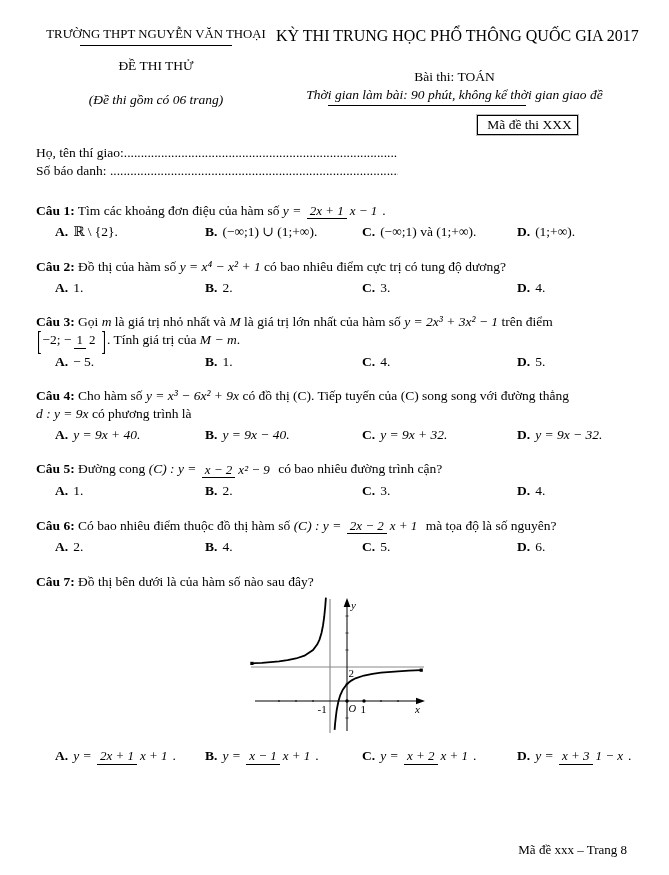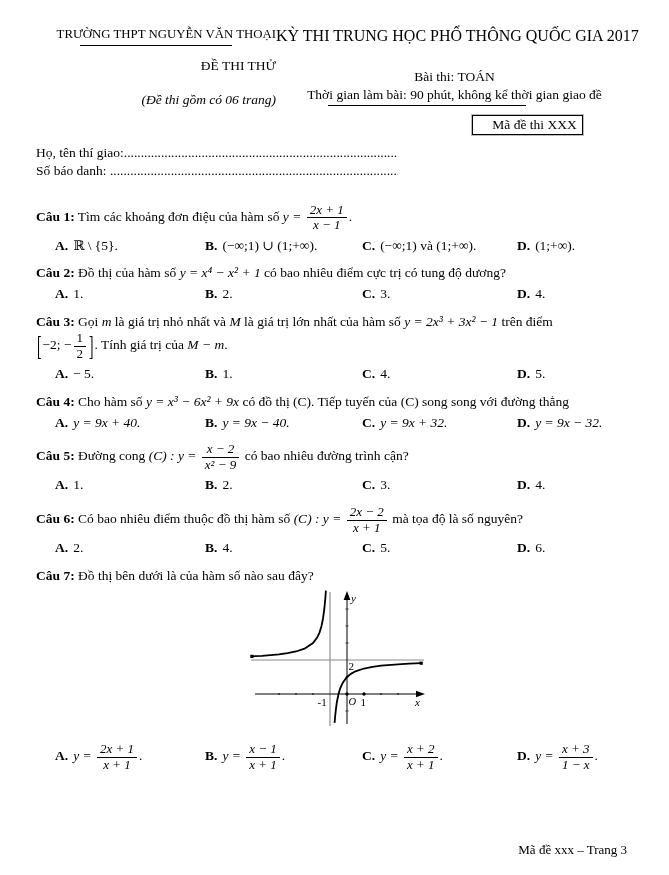--- a/index.html
+++ b/index.html
@@ -5,40 +5,40 @@
   * { box-sizing: border-box; }
   html,body { margin:0; padding:0; }
   body {
     width:669px; height:875px; position:relative; overflow:hidden;
     background:#ffffff; color:#000;
     font-family:"Liberation Serif","DejaVu Serif",serif;
     font-size:13.5px; line-height:1.3;
     padding:26px 36px 0 36px;
   }
   .header { display:flex; }
-  .hcol-left  { width:240px; text-align:right; }
+  .hcol-left  { width:240px; text-align:center; }
   .hcol-right { width:357px; text-align:center; }
   .school { font-size:12.8px; white-space:nowrap; }
   .school-underline { width:152px; border-top:1px solid #000; margin:2px auto 0; height:0; }
   .exam-title { font-size:16px; white-space:nowrap; }
   .exam-type { margin-top:11px; }
   .pages-note { font-style:italic; margin-top:17px; }
   .subject { margin-top:21px; }
-  .duration { margin-top:1px; white-space:nowrap; }
+  .duration { font-style:italic; margin-top:1px; white-space:nowrap; }
   .duration-underline { width:198px; border-top:1px solid #000; margin:1px 0 0 52px; height:0; }
   .code-row { text-align:center; padding-left:146px; margin-top:9px; }
-  .code-box { display:inline-block; border:1px solid #000; box-shadow:0 0 0 1px #bbb; padding:0 5px 1px 19px; }
+  .code-box { display:inline-block; border:1px solid #000; box-shadow:0 0 0 1px #bbb; padding:0 5px 1px 9px; }
   .student { margin-top:9px; }
   .stline { width:362px; white-space:nowrap; overflow:hidden; }
   .questions { margin-top:22px; }
-  .q { margin-top:10px; }
+  .q { margin-top:17px; }
   .stem { line-height:1.32; }
   .qlabel { font-weight:bold; }
   .m { font-style:italic; }
-  .frac { display:inline-flex; flex-direction:column; vertical-align:middle; text-align:center; line-height:1.12; margin:1px 2px; font-size:13px; font-style:italic; }
+  .frac { display:inline-flex; flex-direction:row; vertical-align:middle; text-align:center; line-height:1.12; margin:1px 2px; font-size:13px; font-style:italic; }
   .frac .fn { border-bottom:1px solid #000; padding:0 3px; display:block; }
   .frac .fd { padding:0 3px; display:block; }
   .bigbr { display:inline-block; transform:scaleY(2.1); vertical-align:middle; padding:0 1px; }
   .answers { display:grid; grid-template-columns:150px 157px 155px auto; padding-left:19px; margin-top:3px; align-items:center; }
   .ans { white-space:nowrap; }
   .al { font-weight:bold; margin-right:5px; }
   .graph-wrap { text-align:center; margin:4px 0 2px 14px; }
   .footer { position:absolute; right:42px; bottom:16px; font-size:13px; }
   svg text { font-family:"Liberation Serif","DejaVu Serif",serif; }
 </style>
@@ -74,21 +74,21 @@
     <div class="stem">
       <span class="qlabel">Câu 1:</span>
       <span>Tìm các khoảng đơn điệu của hàm số</span>
       <span class="m">y =</span>
       <span class="frac">
           <span class="fn">2x + 1</span>
           <span class="fd">x − 1</span>
         </span><span>.</span>
     </div>
     <div class="answers">
-      <div class="ans"><span class="al">A.</span><span>ℝ \ {5}.</span></div>
+      <div class="ans"><span class="al">A.</span><span>ℝ \ {2}.</span></div>
       <div class="ans"><span class="al">B.</span><span>(−∞;1) ∪ (1;+∞).</span></div>
       <div class="ans"><span class="al">C.</span><span>(−∞;1) và (1;+∞).</span></div>
       <div class="ans"><span class="al">D.</span><span>(1;+∞).</span></div>
     </div>
   </div>
 
   <div class="q">
     <div class="stem">
       <span class="qlabel">Câu 2:</span>
       <span>Đồ thị của hàm số</span>
@@ -129,20 +129,24 @@
     </div>
   </div>
 
   <div class="q">
     <div class="stem">
       <span class="qlabel">Câu 4:</span>
       <span>Cho hàm số</span>
       <span class="m">y = x³ − 6x² + 9x</span>
       <span>có đồ thị (C). Tiếp tuyến của (C) song song với đường thẳng</span>
     </div>
+    <div class="stem">
+      <span class="m">d : y = 9x</span>
+      <span>có phương trình là</span>
+    </div>
     <div class="answers">
       <div class="ans"><span class="al">A.</span><span class="m">y = 9x + 40.</span></div>
       <div class="ans"><span class="al">B.</span><span class="m">y = 9x − 40.</span></div>
       <div class="ans"><span class="al">C.</span><span class="m">y = 9x + 32.</span></div>
       <div class="ans"><span class="al">D.</span><span class="m">y = 9x − 32.</span></div>
     </div>
   </div>
 
   <div class="q">
     <div class="stem">
@@ -242,13 +246,13 @@
           </span><span>.</span></div>
       <div class="ans"><span class="al">D.</span><span class="m">y =</span> <span class="frac">
             <span class="fn">x + 3</span>
             <span class="fd">1 − x</span>
           </span><span>.</span></div>
     </div>
   </div>
 
 </div>
 
-<div class="footer">Mã đề xxx – Trang 3</div>
+<div class="footer">Mã đề xxx – Trang 8</div>
 
 </body></html>

